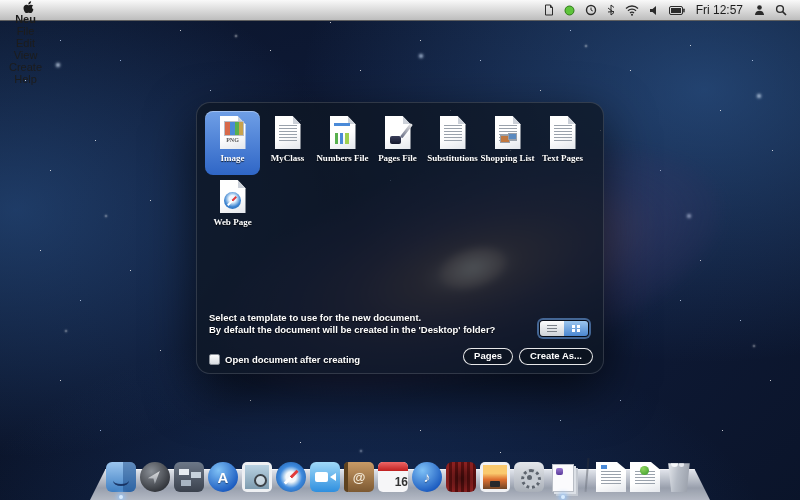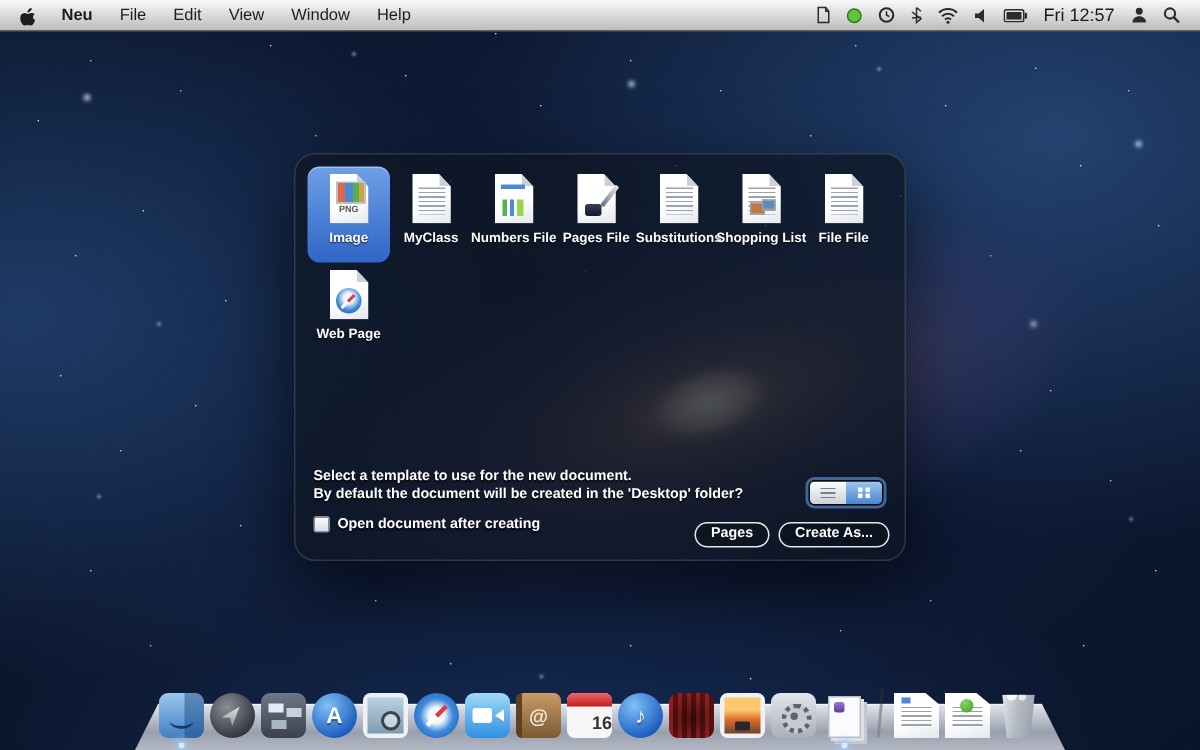--- a/index.html
+++ b/index.html
@@ -33,33 +33,33 @@
     box-shadow:57px 64px 3px 1px rgba(220,235,255,.95),235px 35px 2px 0 rgba(255,255,255,.9),
     420px 55px 3px 1px rgba(210,230,255,.9),585px 45px 2px 0 rgba(255,255,255,.85),
     758px 95px 3px 1px rgba(220,235,255,.9),105px 215px 2px 0 rgba(255,255,255,.8),
     688px 215px 3px 1px rgba(215,232,255,.9),753px 345px 2px 0 rgba(255,255,255,.8),
     65px 330px 2px 0 rgba(255,255,255,.8),360px 450px 2px 0 rgba(230,240,255,.85);}
 
   
   .menubar{position:absolute;top:0;left:0;right:0;height:20px;z-index:50;
     background:linear-gradient(#f9f9f9,#bdbdbd);border-bottom:1px solid #5f5f5f;
     display:flex;align-items:center;font-size:11px;color:#1c1c1c;}
-  .mb-left{display:flex;align-items:center;height:100%;}
+  .mb-left{display:flex;align-items:center;height:100%;flex-direction:column;}
   .mb-item{padding:0 9px;height:100%;display:flex;align-items:center;}
   .mb-app{font-weight:bold;}
   .apple{padding:0 8px 0 12px;display:flex;align-items:center;height:100%;}
   .mb-right{margin-left:auto;display:flex;align-items:center;height:100%;padding-right:8px;}
   .st-ic{padding:0 5px;display:flex;align-items:center;height:100%;}
   .mb-clock{padding:0 6px;font-size:12px;}
 
   
   .dialog{position:absolute;left:196px;top:102px;width:406px;height:270px;z-index:30;
     background:rgba(14,22,34,.74);border:1px solid rgba(255,255,255,.14);border-radius:14px;
     box-shadow:0 18px 50px rgba(0,0,0,.65);color:#fff;}
-  .tpl-grid{position:absolute;left:8px;top:8px;width:390px;display:flex;flex-wrap:wrap;}
+  .tpl-grid{position:absolute;left:8px;top:8px;width:390px;display:flex;flex-wrap:wrap;font-family:Liberation Serif, serif;}
   .tpl{width:55px;height:64px;display:flex;flex-direction:column;align-items:center;
     padding-top:5px;box-sizing:border-box;border-radius:8px;}
   .tpl.selected{background:linear-gradient(#6f9fe6,#2f66c6);box-shadow:inset 0 1px 0 rgba(255,255,255,.35);}
   .tpl-label{margin-top:4px;font-size:9px;font-weight:bold;text-shadow:0 1px 1px rgba(0,0,0,.8);white-space:nowrap;}
   .tpl-icon{position:relative;width:26px;height:33px;}
   .page{position:absolute;inset:0;background:linear-gradient(160deg,#ffffff 55%,#e3e6eb);
     clip-path:polygon(0 0,70% 0,100% 25%,100% 100%,0 100%);}
   .page::after{content:'';position:absolute;right:0;top:0;width:30%;height:25%;
     background:#ccd1d9;clip-path:polygon(0 0,100% 100%,0 100%);}
   .g-lines{position:absolute;left:4px;right:4px;top:9px;height:18px;
@@ -88,21 +88,21 @@
     display:flex;overflow:hidden;border:1px solid rgba(0,0,0,.45);
     box-shadow:0 0 0 2px rgba(110,165,235,.55);}
   .seg{flex:1;position:relative;}
   .seg-list{background:linear-gradient(#fdfdfd,#cdd2d8);}
   .seg-list::after{content:'';position:absolute;left:7px;top:4px;width:10px;height:7px;
     background:repeating-linear-gradient(#7a8088 0 1px,transparent 1px 3px);}
   .seg-grid{background:linear-gradient(#9cc6ee,#4a86d0);}
   .seg-grid::after{content:'';position:absolute;left:8px;top:4px;width:3px;height:3px;background:#fff;
     box-shadow:5px 0 0 #fff,0 4px 0 #fff,5px 4px 0 #fff;}
 
-  .chk-row{position:absolute;left:12px;bottom:18px;display:flex;align-items:flex-start;gap:5px;}
+  .chk-row{position:absolute;left:12px;bottom:8px;display:flex;align-items:flex-start;gap:5px;}
   .chk{width:9px;height:9px;background:linear-gradient(#fdfdfd,#d8dce2);border:1px solid #8a9099;border-radius:2px;}
   .chk-label{font-size:9.5px;font-weight:bold;text-shadow:0 1px 1px rgba(0,0,0,.8);}
   .btn-row{position:absolute;right:10px;bottom:8px;display:flex;gap:6px;}
   .hud-btn{font-family:inherit;font-size:9.5px;font-weight:bold;color:#fff;
     background:rgba(8,12,18,.3);border:1.5px solid rgba(255,255,255,.9);border-radius:10px;
     padding:1px 10px 2px;line-height:12px;}
 
   
   .dock{position:absolute;left:90px;right:90px;bottom:0;height:48px;z-index:40;}
   .shelf{position:absolute;bottom:0;left:0;right:0;height:30px;
@@ -198,21 +198,21 @@
   <div class="mb-left">
     <span class="apple">
       <svg width="12" height="13" viewBox="0 0 12 13">
           <path fill="#1c1c1c" d="M8.3 3.4c-.5.6-1.3 1-2 1-.1-.8.3-1.6.7-2.1C7.5 1.7 8.4 1.3 9.1 1.3c.1.8-.3 1.5-.8 2.1zM9 4.7c-1.1 0-2 .6-2.5.6S5.2 4.7 4.3 4.7C2.9 4.8 1.5 5.9 1.5 8c0 2.6 1.9 5.3 3 5.3.6 0 1.2-.6 2-.6s1.3.6 2 .6c1.1 0 2.6-2.4 2.9-3.9-1.6-.7-1.9-3-.2-3.9C10.6 5 9.7 4.7 9 4.7z"></path>
         </svg>
     </span>
     <span class="mb-item mb-app">Neu</span>
     <span class="mb-item">File</span>
     <span class="mb-item">Edit</span>
     <span class="mb-item">View</span>
-    <span class="mb-item">Window</span>
+    <span class="mb-item">Create</span>
     <span class="mb-item">Help</span>
   </div>
   <div class="mb-right">
     <span class="st-ic">
       <svg width="10" height="12" viewBox="0 0 10 12">
           <path fill="none" stroke="#2b2b2b" d="M1.5 1h5l2 2.5V11h-7z"></path>
           <path fill="none" stroke="#2b2b2b" d="M6.5 1v2.5H8.5"></path>
         </svg>
     </span>
     <span class="st-ic">
@@ -319,21 +319,21 @@
           <span class="g-shopimg2"></span>
       </span>
       <span class="tpl-label">Shopping List</span>
     </div>
 
     <div class="tpl">
       <span class="tpl-icon">
         <span class="page"></span>
           <span class="g-lines"></span>
       </span>
-      <span class="tpl-label">File File</span>
+      <span class="tpl-label">Text Pages</span>
     </div>
 
     <div class="tpl">
       <span class="tpl-icon">
         <span class="page"></span>
           <span class="g-compass"></span>
       </span>
       <span class="tpl-label">Web Page</span>
     </div>
   </div>

